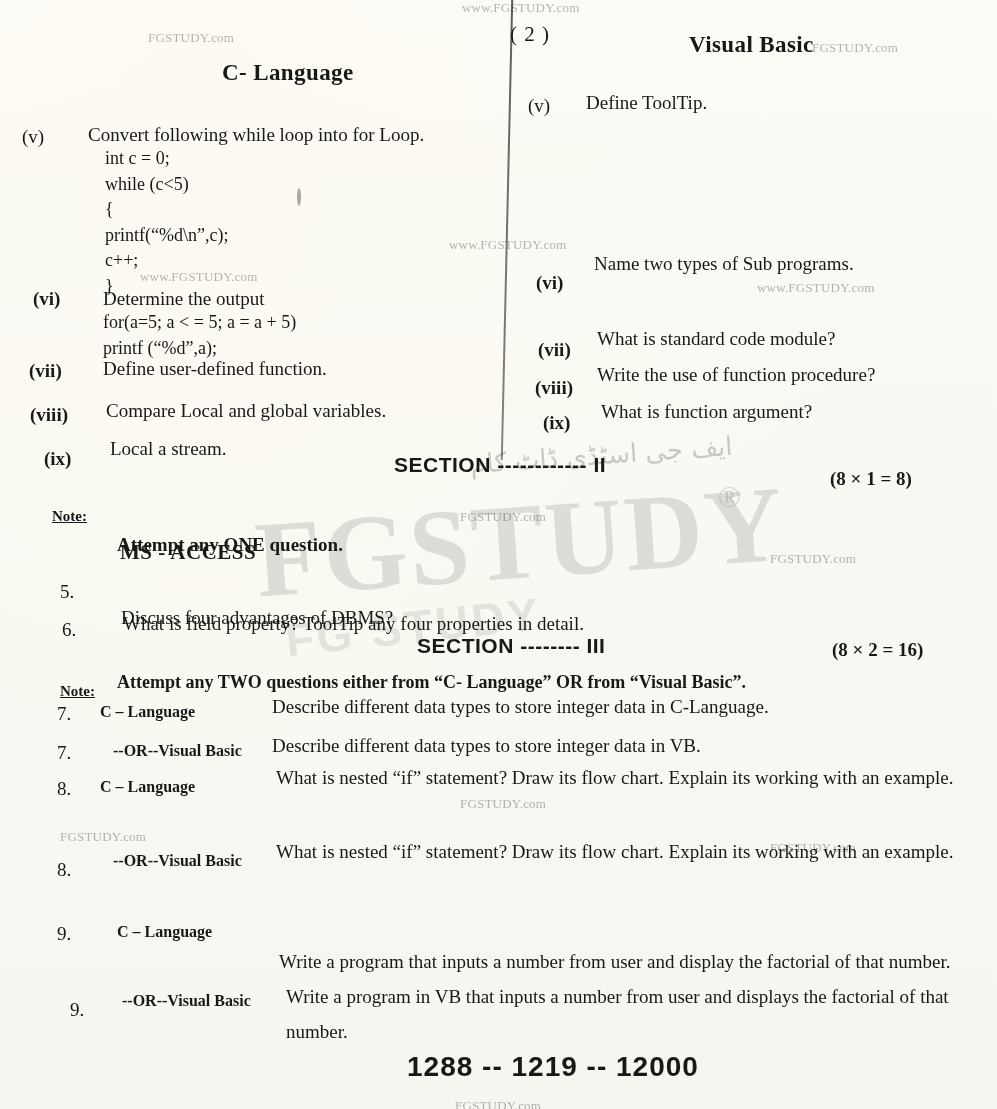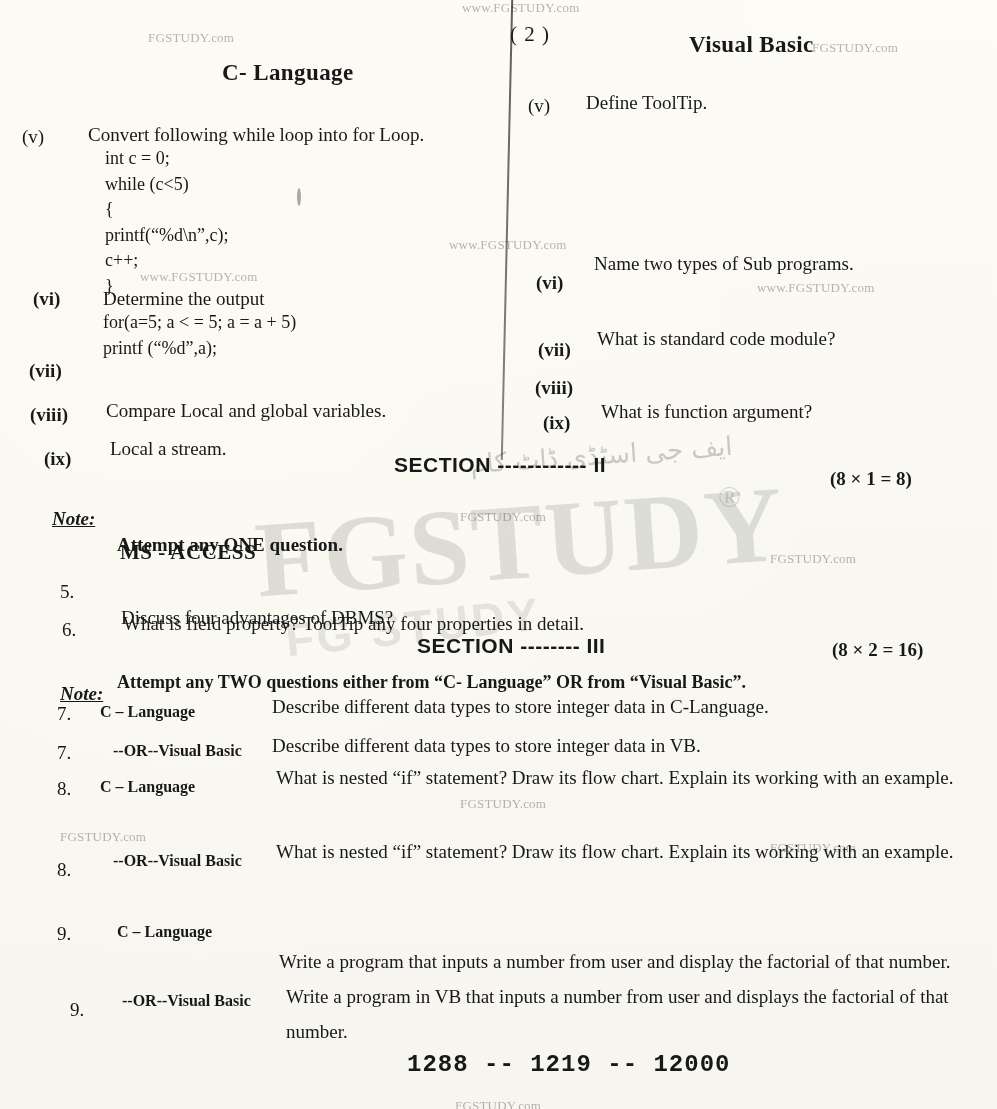--- a/index.html
+++ b/index.html
@@ -114,25 +114,24 @@
     font-weight: bold;
     font-family: "Liberation Sans", sans-serif;
     letter-spacing: 0.5px;
   }
   .marks {
     font-size: 19px;
     font-weight: bold;
     font-family: "Liberation Serif", serif;
   }
   .note-label {
-    font-size: 19px;
+    font-size: 15px;
     font-weight: bold;
     font-family: "Liberation Serif", serif;
     text-decoration: underline;
-    font-style: italic;
   }
   .note-text {
     font-size: 19px;
     font-weight: bold;
     font-family: "Liberation Serif", serif;
   }
   .ms-access {
     font-size: 21px;
     font-weight: bold;
     font-family: "Liberation Serif", serif;
@@ -141,23 +140,23 @@
   .lang-label {
     font-size: 16px;
     font-weight: bold;
     font-family: "Liberation Serif", serif;
   }
   .body-line {
     font-size: 19px;
     font-family: "Liberation Serif", serif;
   }
   .footer-code {
-    font-size: 24px;
-    font-weight: bold;
-    font-family: Liberation Mono, monospace;
+    font-size: 28px;
+    font-weight: bold;
+    font-family: Liberation Sans, sans-serif;
     letter-spacing: 1px;
     text-align: center;
   }
   .smudge {
     position: absolute;
     background: rgba(70,70,70,0.45);
     border-radius: 50%;
   }
 </style>
 </head>
@@ -199,37 +198,39 @@
 printf(“%d\n”,c);
 c++;
 }</div>
 
   <div class="abs q-num bold" style="left:33px; top:288px;">(vi)</div>
   <div class="abs q-text" style="left:103px; top:288px;">Determine the output</div>
   <div class="abs code txt" style="left:103px; top:310px;">for(a=5; a &lt; = 5; a = a + 5)
 printf (“%d”,a);</div>
 
   <div class="abs q-num bold" style="left:29px; top:360px;">(vii)</div>
+  <div class="abs q-text" style="left:103px; top:358px;">Define user-defined function.</div>
 
   <div class="abs q-num bold" style="left:30px; top:404px;">(viii)</div>
   <div class="abs q-text" style="left:106px; top:400px;">Compare Local and global variables.</div>
 
   <div class="abs q-num bold" style="left:44px; top:448px;">(ix)</div>
   <div class="abs q-text" style="left:110px; top:438px;">Local a stream.</div>
 
   <div class="abs q-num" style="left:528px; top:95px;">(v)</div>
   <div class="abs q-text" style="left:586px; top:92px;">Define ToolTip.</div>
 
   <div class="abs q-num bold" style="left:536px; top:272px;">(vi)</div>
   <div class="abs q-text" style="left:594px; top:253px;">Name two types of Sub programs.</div>
 
   <div class="abs q-num bold" style="left:538px; top:339px;">(vii)</div>
   <div class="abs q-text" style="left:597px; top:328px;">What is standard code module?</div>
 
   <div class="abs q-num bold" style="left:535px; top:377px;">(viii)</div>
+  <div class="abs q-text" style="left:597px; top:364px;">Write the use of function procedure?</div>
 
   <div class="abs q-num bold" style="left:543px; top:412px;">(ix)</div>
   <div class="abs q-text" style="left:601px; top:401px;">What is function argument?</div>
 
   <div class="abs section-title" style="left:394px; top:453px;">SECTION ------------ II</div>
   <div class="abs marks" style="left:830px; top:468px;">(8 × 1 = 8)</div>
 
   <div class="abs note-label" style="left:52px; top:508px;">Note:</div>
   <div class="abs note-text" style="left:117px; top:534px;">Attempt any ONE question.</div>
   <div class="abs ms-access" style="left:120px; top:540px;">MS - ACCESS</div>

